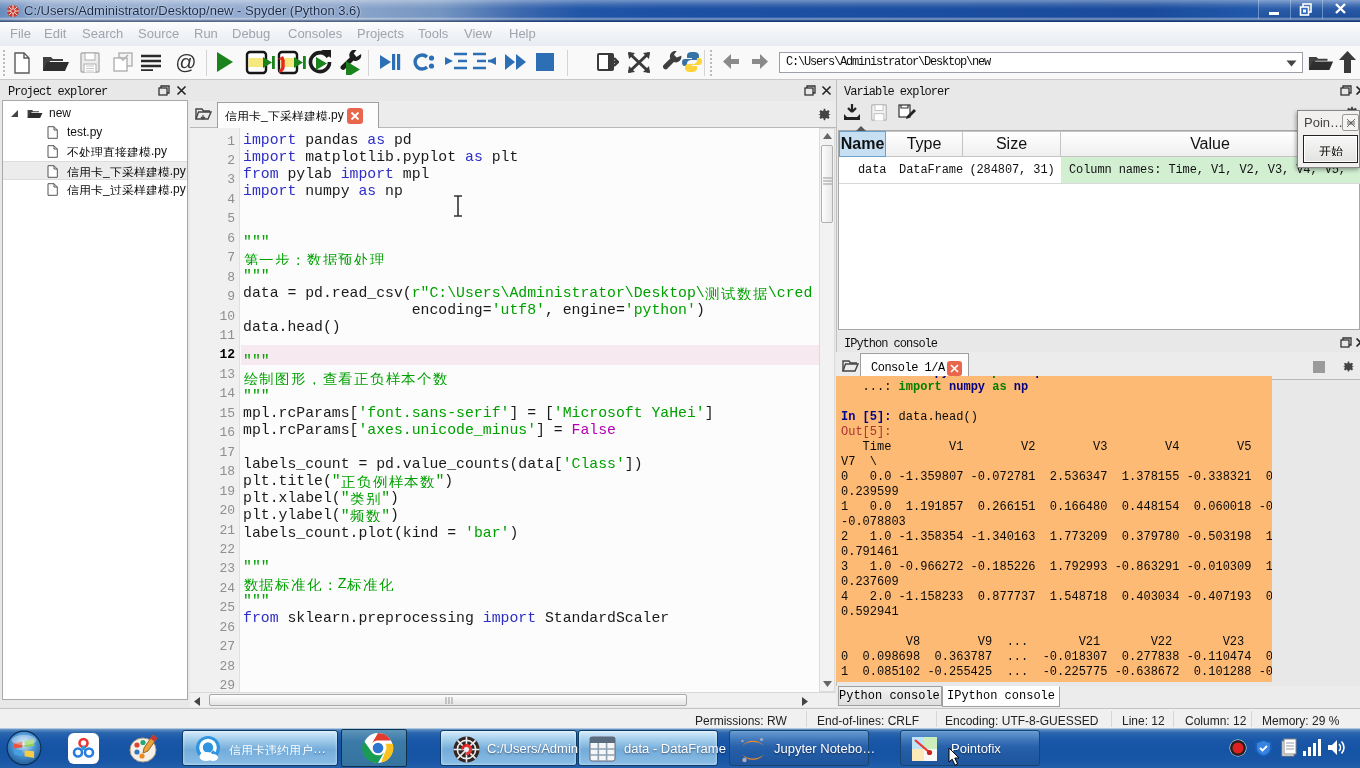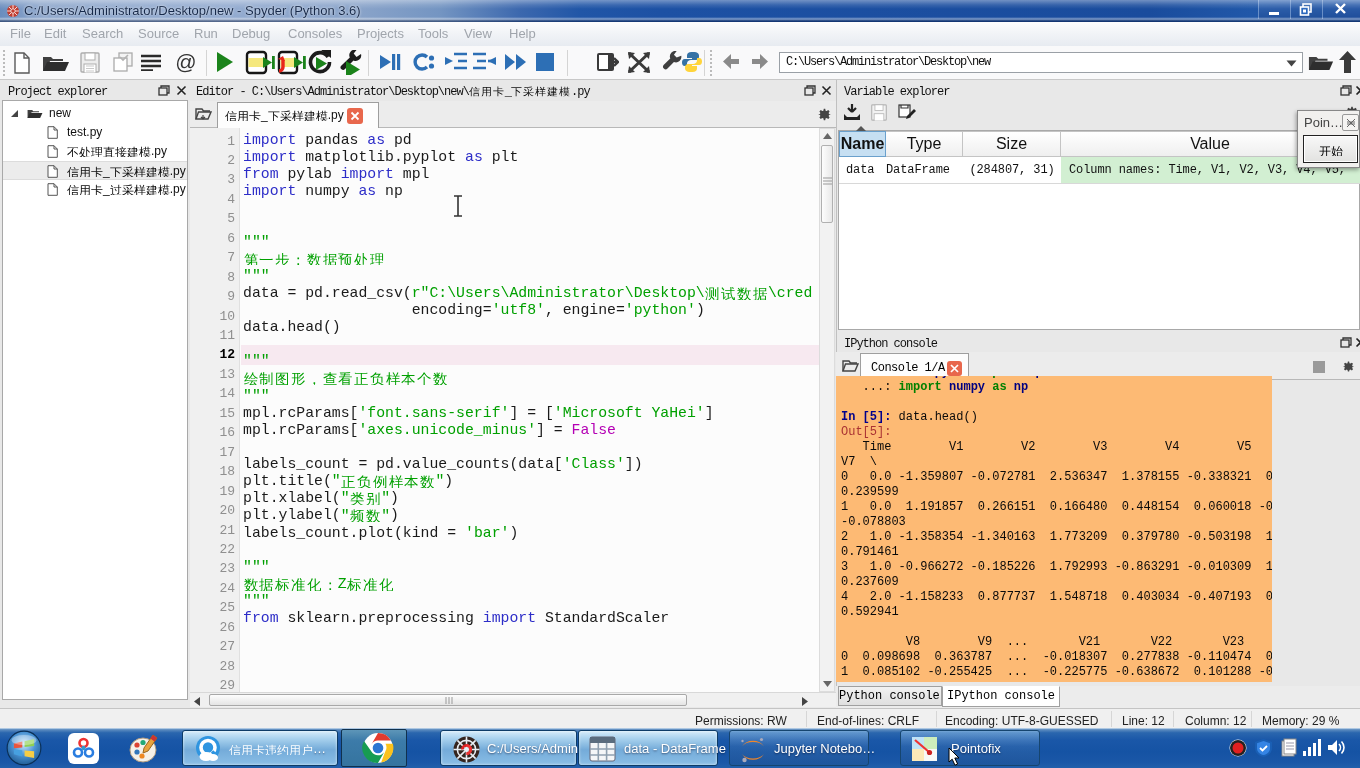--- a/index.html
+++ b/index.html
@@ -431,37 +431,20 @@
               <use href="#u91C7"></use>
             </svg><svg class="cj">
               <use href="#u6837"></use>
             </svg><svg class="cj">
               <use href="#u5EFA"></use>
             </svg><svg class="cj">
               <use href="#u6A21"></use>
             </svg>.py</span></div>
  </div>
 
- <div class="ptitle" style="left:196px;top:5px">Editor - C:\Users\Administrator\Desktop\new\<svg class="cj">
-          <use href="#u4FE1"></use>
-        </svg><svg class="cj">
-          <use href="#u7528"></use>
-        </svg><svg class="cj">
-          <use href="#u5361"></use>
-        </svg>_<svg class="cj">
-          <use href="#u4E0B"></use>
-        </svg><svg class="cj">
-          <use href="#u91C7"></use>
-        </svg><svg class="cj">
-          <use href="#u6837"></use>
-        </svg><svg class="cj">
-          <use href="#u5EFA"></use>
-        </svg><svg class="cj">
-          <use href="#u6A21"></use>
-        </svg>.py</div>
  <svg class="abs" style="left:804px;top:5px" width="12" height="11">
         <rect x="1" y="3" width="8" height="7" fill="none" stroke="#333" stroke-width="1.3"></rect>
         <path d="M3 3V1h8v7h-2" fill="none" stroke="#333" stroke-width="1.3"></path>
       </svg>
  <svg class="abs" style="left:821px;top:5px" width="11" height="11">
         <path d="M1.5 1.5l8 8M9.5 1.5l-8 8" stroke="#222" stroke-width="1.6"></path>
       </svg>
  <div id="edtabbar">
   <svg class="abs" style="left:5px;top:5px" width="17" height="15" viewBox="0 0 17 15">
           <path d="M1 13V3h6l1.5 2H15" fill="none" stroke="#444" stroke-width="1.4"></path>
@@ -707,22 +690,22 @@
           <path fill="#444" d="M12 8.5A3.5 3.5 0 1 0 12 15.5 3.5 3.5 0 0 0 12 8.5zm9 3.5l-2.6-.6a6.5 6.5 0 0 0-.6-1.5l1.4-2.2-1.9-1.9-2.2 1.4c-.5-.3-1-.5-1.5-.6L13 4h-2l-.6 2.6c-.5.1-1 .3-1.5.6L6.7 5.8 4.8 7.7l1.4 2.2c-.3.5-.5 1-.6 1.5L3 12l2.6.6c.1.5.3 1 .6 1.5l-1.4 2.2 1.9 1.9 2.2-1.4c.5.3 1 .5 1.5.6L11 20h2l.6-2.6c.5-.1 1-.3 1.5-.6l2.2 1.4 1.9-1.9-1.4-2.2c.3-.5.5-1 .6-1.5z"></path>
         </svg>
  <div class="pbox" style="left:2px;top:50px;width:522px;height:200px">
   <svg class="abs" style="left:16px;top:-5px" width="12" height="5">
             <path d="M6 0l5 5H1z" fill="#555"></path>
           </svg>
   <div class="vh" style="left:0;top:0;width:47px;background:#c6dff2;border:1px solid #6aa0cc;font-weight:bold">Name</div>
   <div class="vh" style="left:47px;width:77px">Type</div>
   <div class="vh" style="left:124px;width:98px">Size</div>
   <div class="vh" style="left:222px;width:299px">Value</div>
-  <div class="vc" style="left:0;width:47px;padding-left:7px">data</div>
-  <div class="vc" style="left:47px;width:77px;text-align:left">DataFrame</div>
+  <div class="vc" style="left:0;width:47px;padding-left:19px">data</div>
+  <div class="vc" style="left:47px;width:77px;text-align:right">DataFrame</div>
   <div class="vc" style="left:124px;width:98px;text-align:center">(284807, 31)</div>
   <div class="vc" style="left:222px;width:299px;background:#d2efd2;padding-left:8px;overflow:hidden">Column names: Time, V1, V2, V3, V4, V5, V…</div>
  </div>
 </div>
 
 <div class="abs" id="console" style="left:836px;top:252px;width:524px;height:376px">
  <div class="ptitle" style="left:8px;top:5px">IPython console</div>
  <svg class="abs" style="left:504px;top:5px" width="12" height="11">
           <rect x="1" y="3" width="8" height="7" fill="none" stroke="#333" stroke-width="1.3"></rect>
           <path d="M3 3V1h8v7h-2" fill="none" stroke="#333" stroke-width="1.3"></path>

